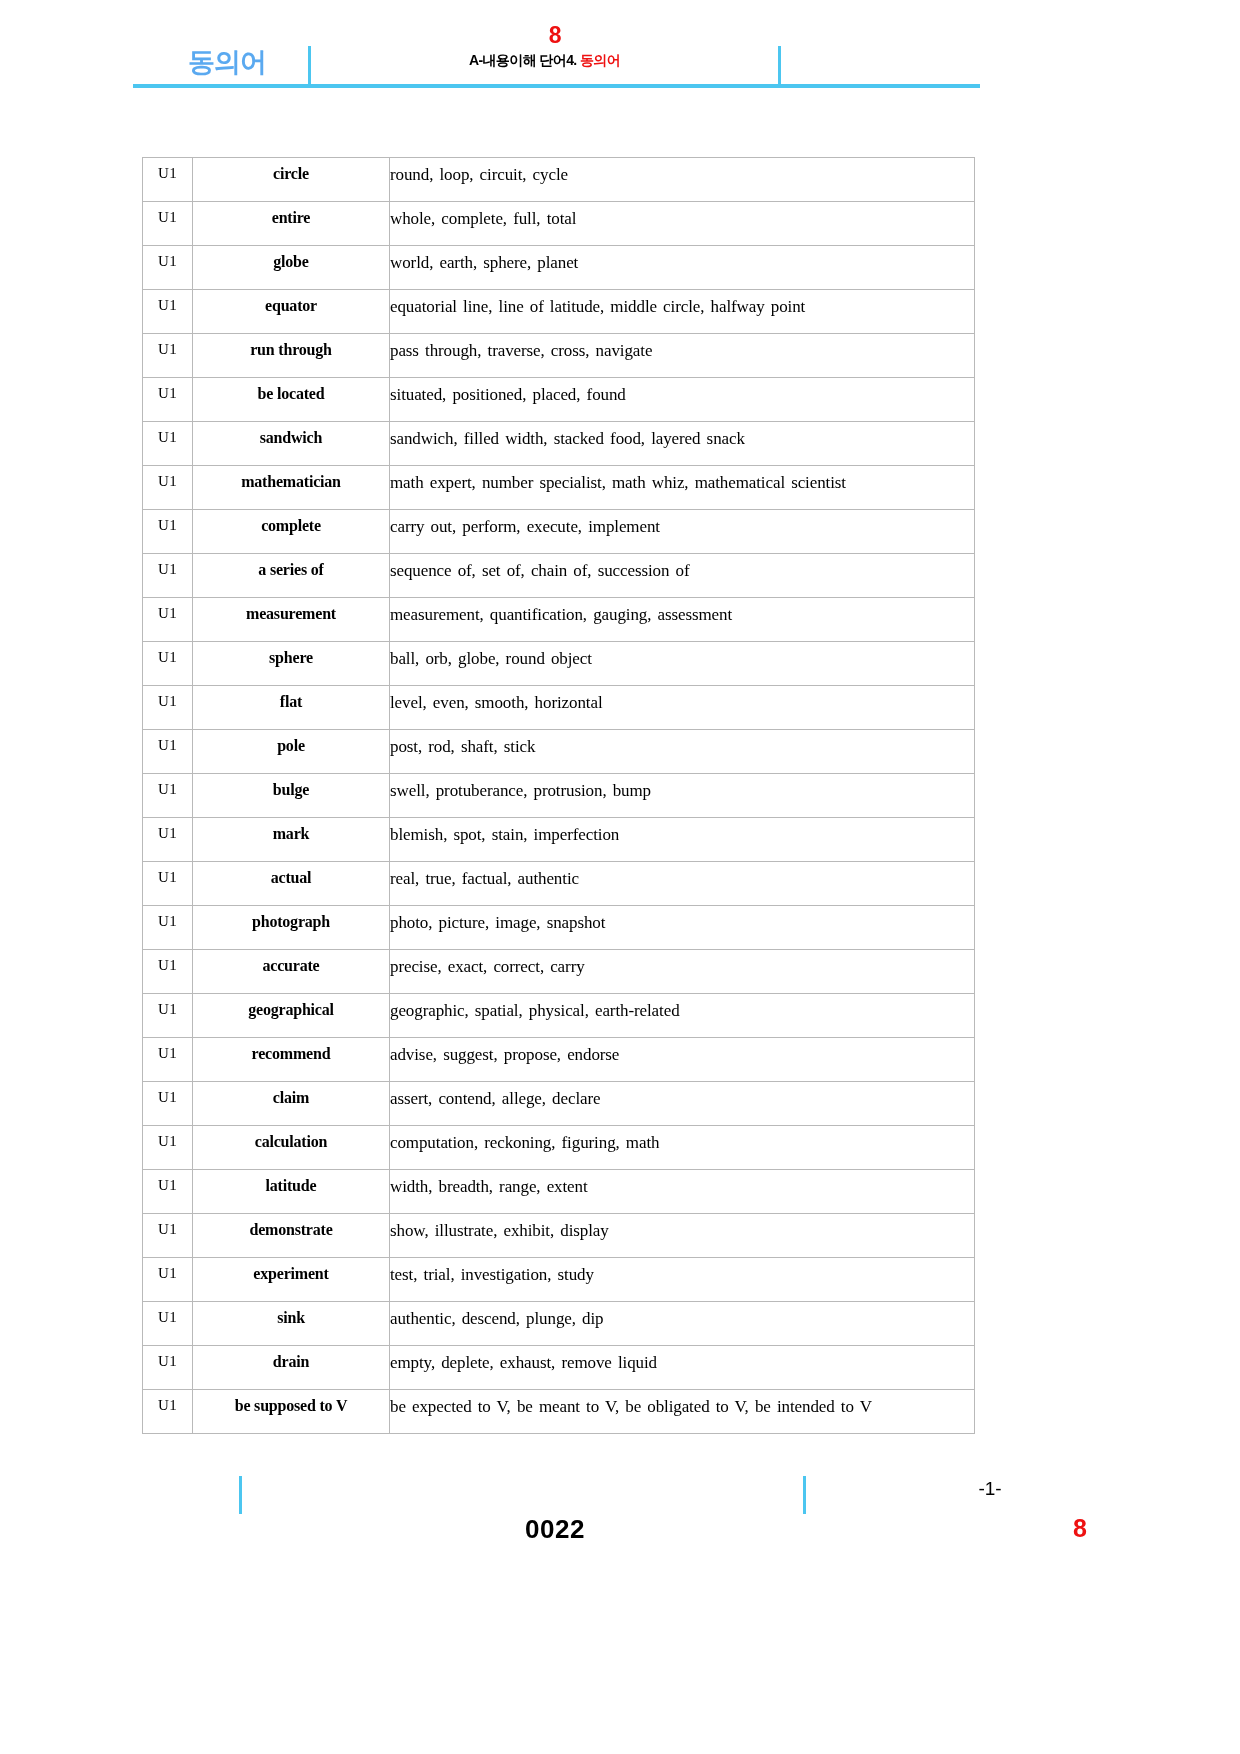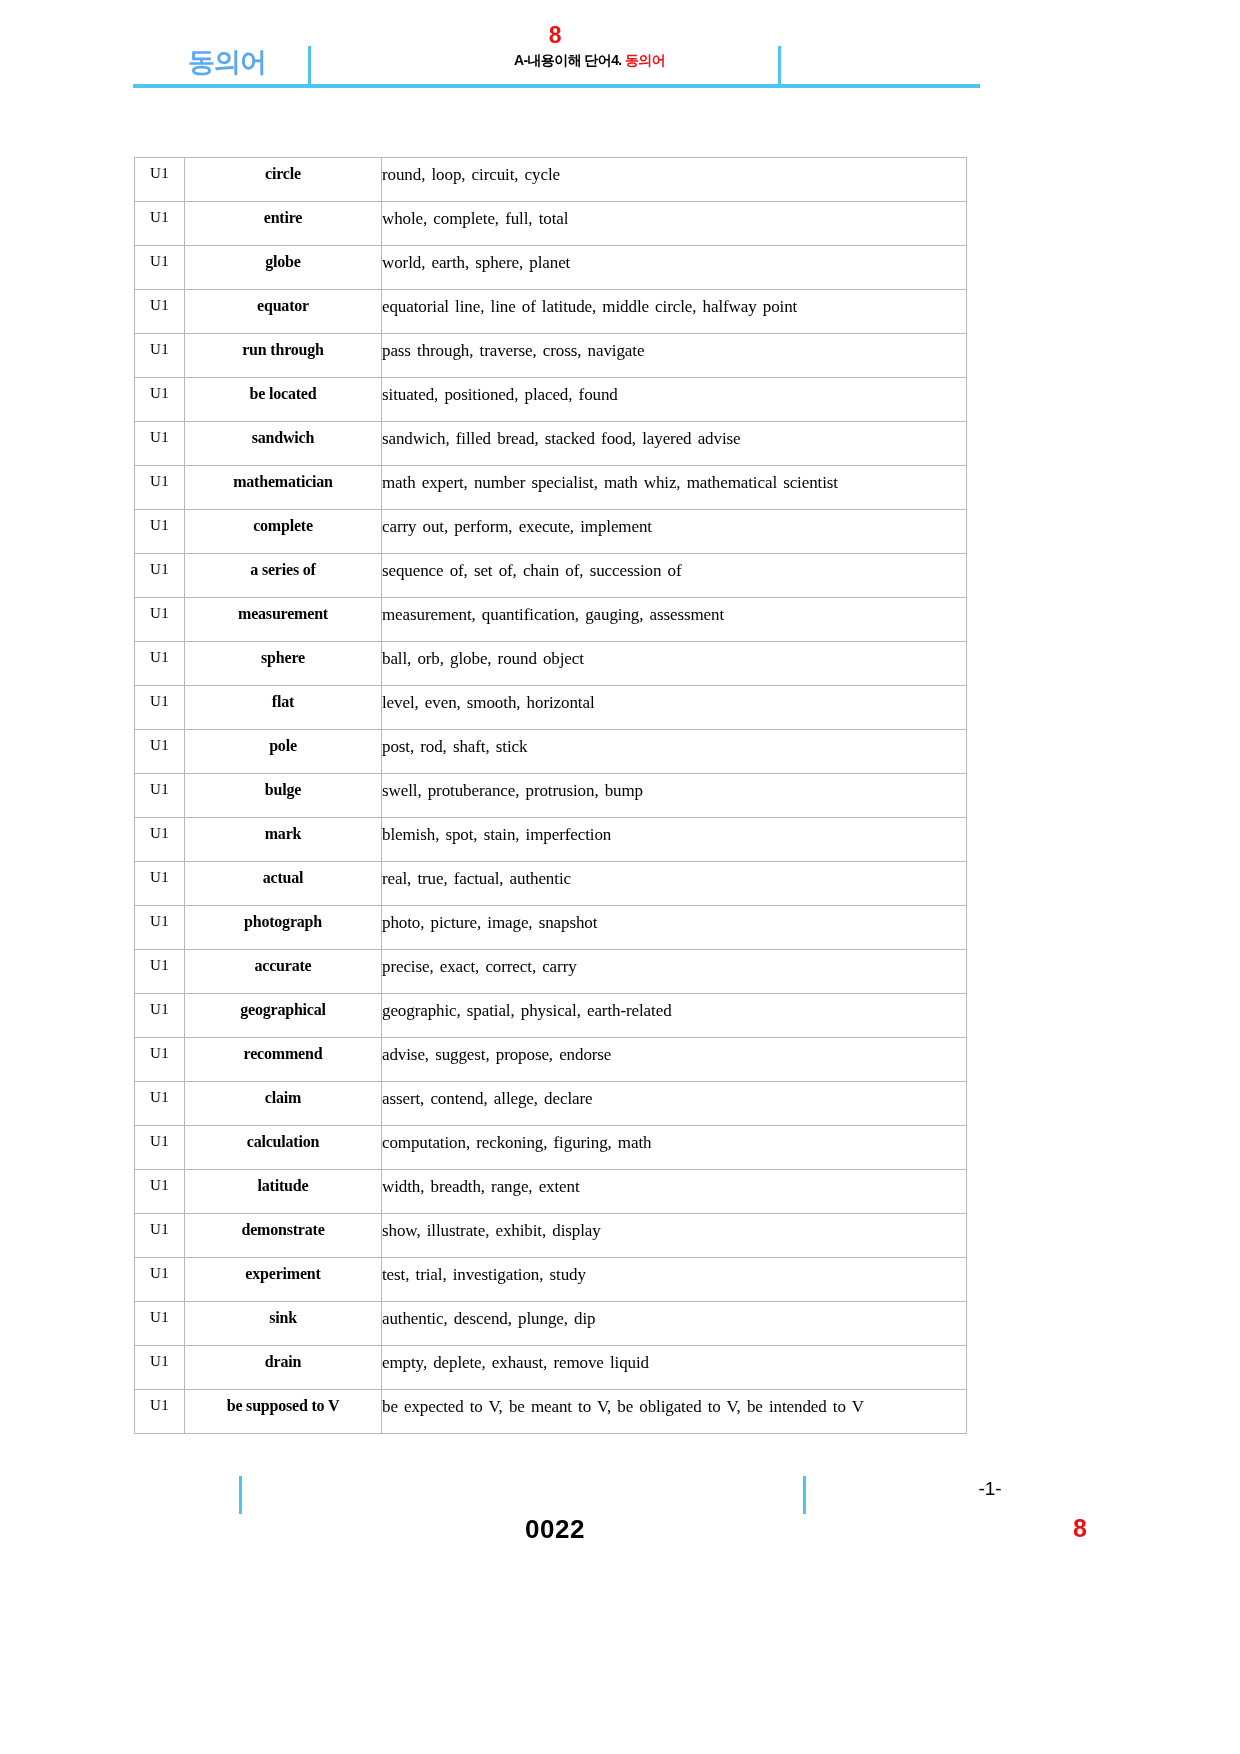--- a/index.html
+++ b/index.html
@@ -74,37 +74,37 @@
     left: 178px;
     top: 12px;
     width: 467px;
     text-align: center;
     font-family: "Liberation Sans", sans-serif;
     font-weight: bold;
     font-size: 14px;
     color: #000000;
     letter-spacing: -0.6px;
     white-space: nowrap;
-    padding-left: 45px;
   }
   .header-center .accent {
     color: #ee1111;
   }
 
   
   .vocab-table-wrap {
     position: absolute;
     top: 157px;
     left: 134px;
     width: 831px;
   }
   table.vocab {
     border-collapse: collapse;
     width: 831px;
     table-layout: fixed;
+    margin-left: 8px;
   }
   table.vocab td {
     border: 1px solid #b9b9b9;
     vertical-align: top;
     padding: 7px 0 0 0;
     height: 36px;
     background: #ffffff;
   }
   td.col-unit {
     width: 49px;
@@ -232,21 +232,21 @@
           <td class="col-syn">pass through, traverse,  cross, navigate</td>
         </tr>
         <tr>
           <td class="col-unit">U1</td>
           <td class="col-word">be located</td>
           <td class="col-syn">situated, positioned, placed,  found</td>
         </tr>
         <tr>
           <td class="col-unit">U1</td>
           <td class="col-word">sandwich</td>
-          <td class="col-syn">sandwich, filled bread, stacked  food, layered advise</td>
+          <td class="col-syn">sandwich, filled width, stacked  food, layered snack</td>
         </tr>
         <tr>
           <td class="col-unit">U1</td>
           <td class="col-word">mathematician</td>
           <td class="col-syn">math expert, number  specialist, math whiz, mathematical scientist</td>
         </tr>
         <tr>
           <td class="col-unit">U1</td>
           <td class="col-word">complete</td>
           <td class="col-syn">carry out, perform, execute,  implement</td>

